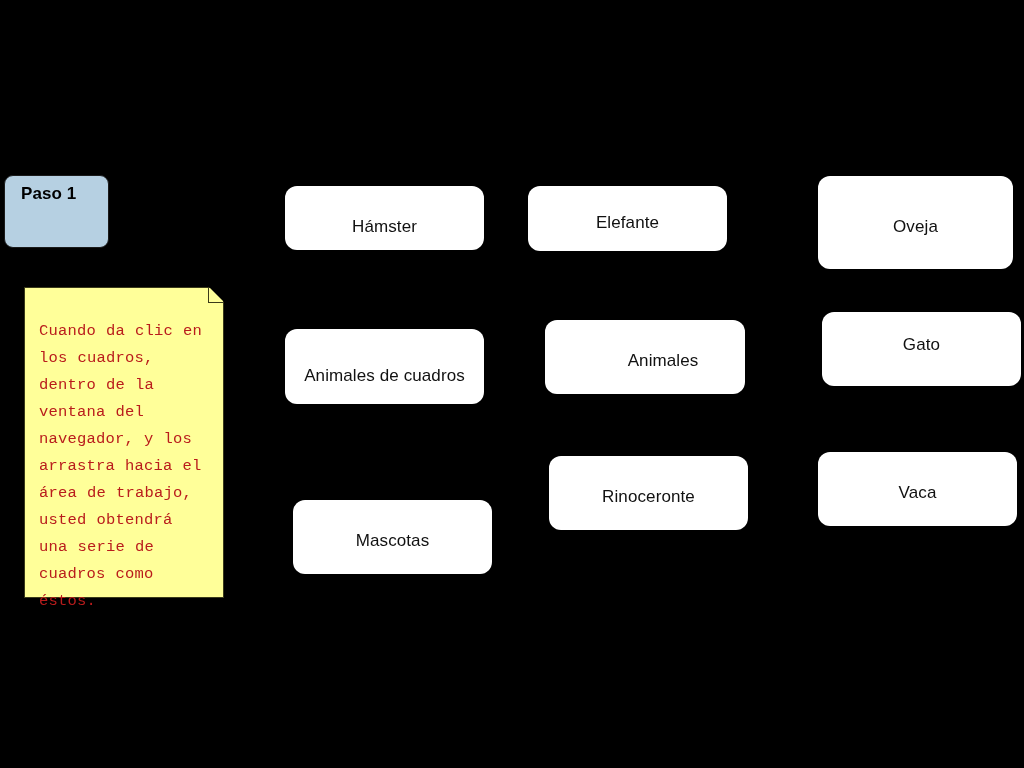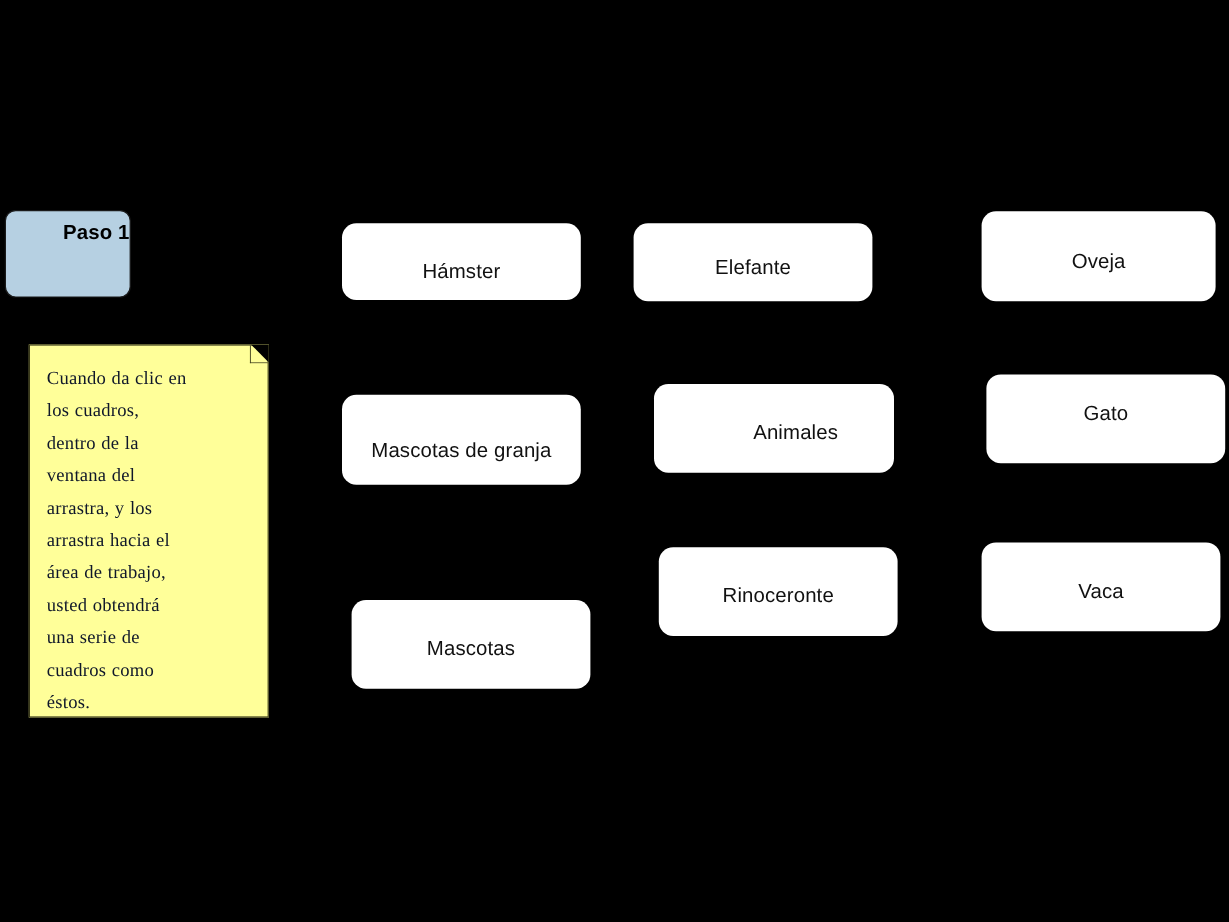--- a/index.html
+++ b/index.html
@@ -27,21 +27,21 @@
 
   
   .step-badge {
     position: absolute;
     box-sizing: border-box;
     background: #b6d0e2;
     border: 1px solid #1a1a1a;
     border-radius: 9px;
     display: flex;
     align-items: flex-start;
-    justify-content: flex-end;
+    justify-content: flex-start;
   }
   .step-badge-label {
     font-family: "Liberation Sans", sans-serif;
     font-size: 17px;
     font-weight: bold;
     color: #000000;
     padding: 8px 0 0 16px;
     letter-spacing: 0.1px;
     white-space: nowrap;
   }
@@ -69,27 +69,28 @@
     width: 16px;
     height: 16px;
     border-left: 1px solid #3a3a1a;
     border-bottom: 1px solid #3a3a1a;
     transform: none;
     clip-path: polygon(0 0, 100% 100%, 0 100%);
     box-sizing: border-box;
     pointer-events: none;
   }
   .sticky-note-text {
-    font-family: Liberation Serif, serif;
+    font-family: Liberation Mono, monospace;
     font-size: 15.5px;
     line-height: 27px;
-    color: #0f172a;
+    color: #b91c1c;
     padding: 14px 12px 0 14px;
     letter-spacing: 0.2px;
     word-spacing: 0.5px;
+    margin-top: 16px;
   }
 
   
   .card {
     position: absolute;
     box-sizing: border-box;
     background: #ffffff;
     border-radius: 12px;
     display: flex;
     align-items: center;
@@ -119,42 +120,42 @@
   </div>
 
   <div class="sticky-note" style="left:24px; top:287px; width:200px; height:311px;">
     <div class="sticky-note-fold"></div>
     <div class="sticky-note-fold-edge"></div>
     <div class="sticky-note-text" id="sticky-lines">
         <div>Cuando da clic en</div>
         <div>los cuadros,</div>
         <div>dentro de la</div>
         <div>ventana del</div>
-        <div>arrastra, y los</div>
+        <div>navegador, y los</div>
         <div>arrastra hacia el</div>
         <div>área de trabajo,</div>
         <div>usted obtendrá</div>
         <div>una serie de</div>
         <div>cuadros como</div>
         <div>éstos.</div>
       </div>
   </div>
 
   <div id="cards-layer">
       <div class="card label-low" style="left: 285px; top: 186px; width: 199px; height: 64px;">
         <span class="card-label">Hámster</span>
       </div>
       <div class="card label-mid" style="left: 528px; top: 186px; width: 199px; height: 65px;">
         <span class="card-label">Elefante</span>
       </div>
-      <div class="card label-mid" style="left: 818px; top: 176px; width: 195px; height: 75px;">
+      <div class="card label-mid" style="left: 818px; top: 176px; width: 195px; height: 93px;">
         <span class="card-label">Oveja</span>
       </div>
       <div class="card label-low" style="left: 285px; top: 329px; width: 199px; height: 75px;">
-        <span class="card-label">Mascotas de granja</span>
+        <span class="card-label">Animales de cuadros</span>
       </div>
       <div class="card label-mid" style="left: 545px; top: 320px; width: 200px; height: 74px; padding-left: 36px;">
         <span class="card-label">Animales</span>
       </div>
       <div class="card label-high" style="left: 822px; top: 312px; width: 199px; height: 74px;">
         <span class="card-label">Gato</span>
       </div>
       <div class="card label-mid" style="left: 293px; top: 454px; width: 199px; height: 74px; margin-top: 46px;">
         <span class="card-label">Mascotas</span>
       </div>

